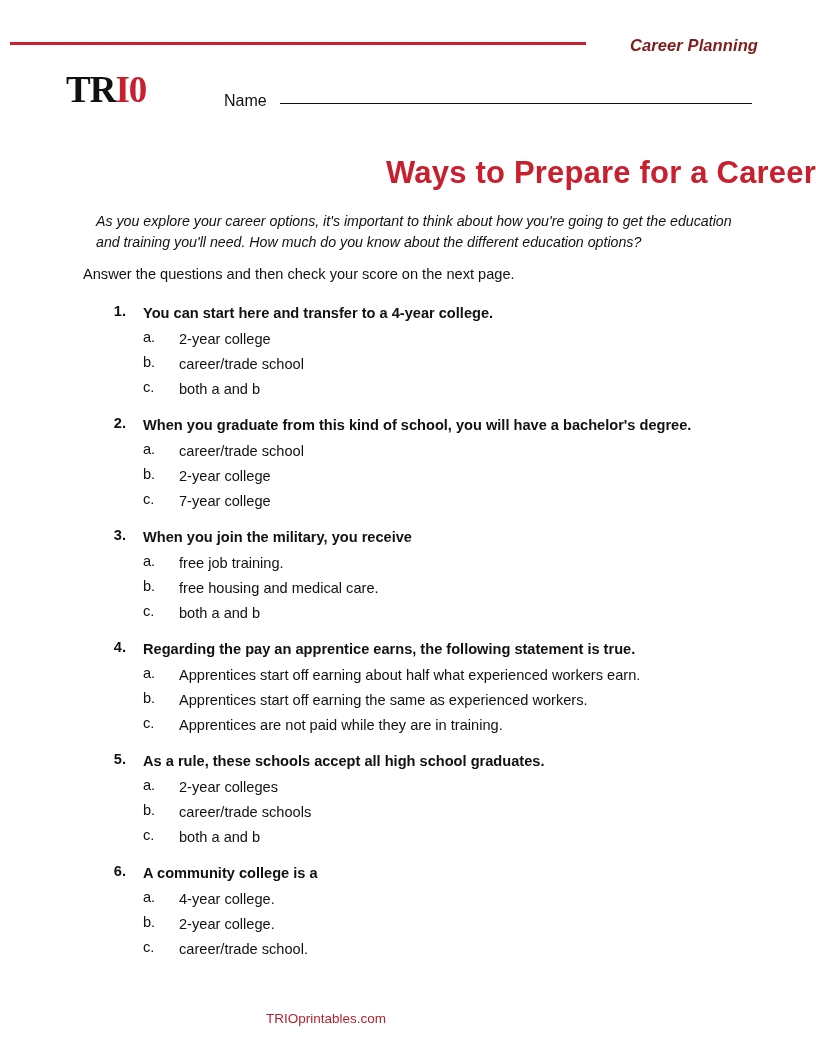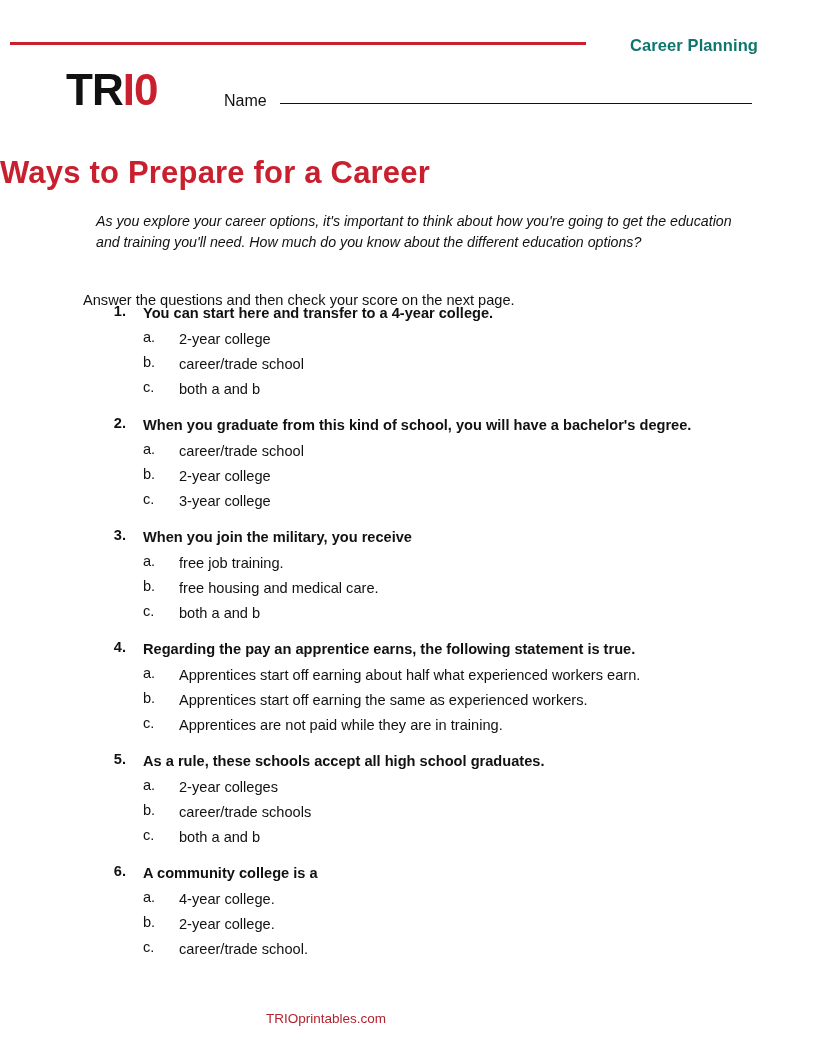--- a/index.html
+++ b/index.html
@@ -37,35 +37,36 @@
     width: 576px;
     height: 3px;
     background: #c8202e;
   }
   .header-category {
     position: absolute;
     top: 0px;
     right: 58px;
     font-size: 16.5px;
     font-weight: bold;
-    color: #0f766e;
+    font-style: italic;
+    color: #7f1d1d;
     letter-spacing: .1px;
     white-space: nowrap;
   }
 
   .logo {
     position: absolute;
     top: 68px;
     left: 66px;
-    font-size: 44px;
+    font-size: 37px;
     line-height: 44px;
     font-weight: bold;
     letter-spacing: -1px;
     color: #111111;
-    font-family: Liberation Sans, sans-serif;
+    font-family: Liberation Serif, serif;
   }
   .logo .o-red {
     color: #c8202e;
   }
 
   .name-label {
     position: absolute;
     top: 92px;
     left: 224px;
     font-size: 16px;
@@ -79,21 +80,21 @@
     height: 1px;
     background: #111111;
   }
 
   
   .title {
     position: absolute;
     top: 155px;
     left: 0;
     width: 816px;
-    text-align: left;
+    text-align: right;
     font-size: 31px;
     font-weight: bold;
     color: #c8202e;
     letter-spacing: .2px;
   }
 
   
   .intro {
     position: absolute;
     top: 211px;
@@ -105,21 +106,20 @@
     color: #111111;
   }
   .instruction {
     position: absolute;
     top: 264px;
     left: 83px;
     width: 660px;
     font-size: 14.6px;
     line-height: 20px;
     color: #111111;
-    margin-top: 26px;
   }
 
   
   .questions {
     position: absolute;
     top: 303px;
     left: 96px;
     width: 680px;
   }
   .qitem {
@@ -231,21 +231,21 @@
         <div class="choice">
           <div class="choice-letter">a.</div>
           <div class="choice-text">career/trade school</div>
         </div>
         <div class="choice">
           <div class="choice-letter">b.</div>
           <div class="choice-text">2-year college</div>
         </div>
         <div class="choice">
           <div class="choice-letter">c.</div>
-          <div class="choice-text">3-year college</div>
+          <div class="choice-text">7-year college</div>
         </div>
       </div>
     </div>
 
     <div class="qitem">
       <div class="qhead">
         <div class="qnum">3.</div>
         <div class="qtext">When you join the military, you receive</div>
       </div>
       <div class="choices">

